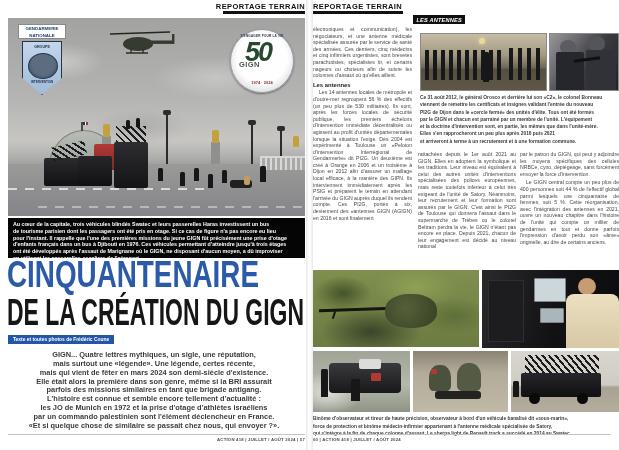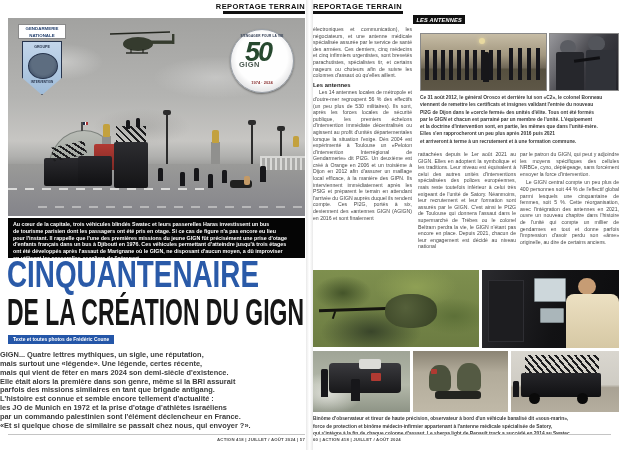--- a/index.html
+++ b/index.html
@@ -148,21 +148,21 @@
 ont été développés après l'assaut de Marignane où le GIGN, ne disposant d'aucun moyen, a dû improviser
 en utilisant les passerelles-escaliers de l'aéroport.</div>
 
   <svg class="abs" style="left:7px;top:256px;" width="300" height="76">
     <text class="hl1" x="0" y="31" textLength="252" lengthAdjust="spacingAndGlyphs">CINQUANTENAIRE</text>
     <text class="hl2" x="0" y="69" textLength="297" lengthAdjust="spacingAndGlyphs">DE LA CRÉATION DU GIGN</text>
   </svg>
 
   <div class="abs byline" style="left:8px;top:335px;">Texte et toutes photos de Frédéric Coune</div>
 
-  <div class="abs intro" style="left:0;top:351px;width:292px;">GIGN... Quatre lettres mythiques, un sigle, une réputation,
+  <div class="abs intro" style="left:8px;top:351px;width:292px;text-align:center;">GIGN... Quatre lettres mythiques, un sigle, une réputation,
 mais surtout une «légende». Une légende, certes récente,
 mais qui vient de fêter en mars 2024 son demi-siècle d'existence.
 Elle était alors la première dans son genre, même si la BRI assurait
 parfois des missions similaires en tant que brigade antigang.
 L'histoire est connue et semble encore tellement d'actualité :
 les JO de Munich en 1972 et la prise d'otage d'athlètes israéliens
 par un commando palestinien sont l'élément déclencheur en France.
 «Et si quelque chose de similaire se passait chez nous, qui envoyer ?».</div>
 
   <div class="abs footline" style="left:8px;top:434px;width:297px;"></div>

